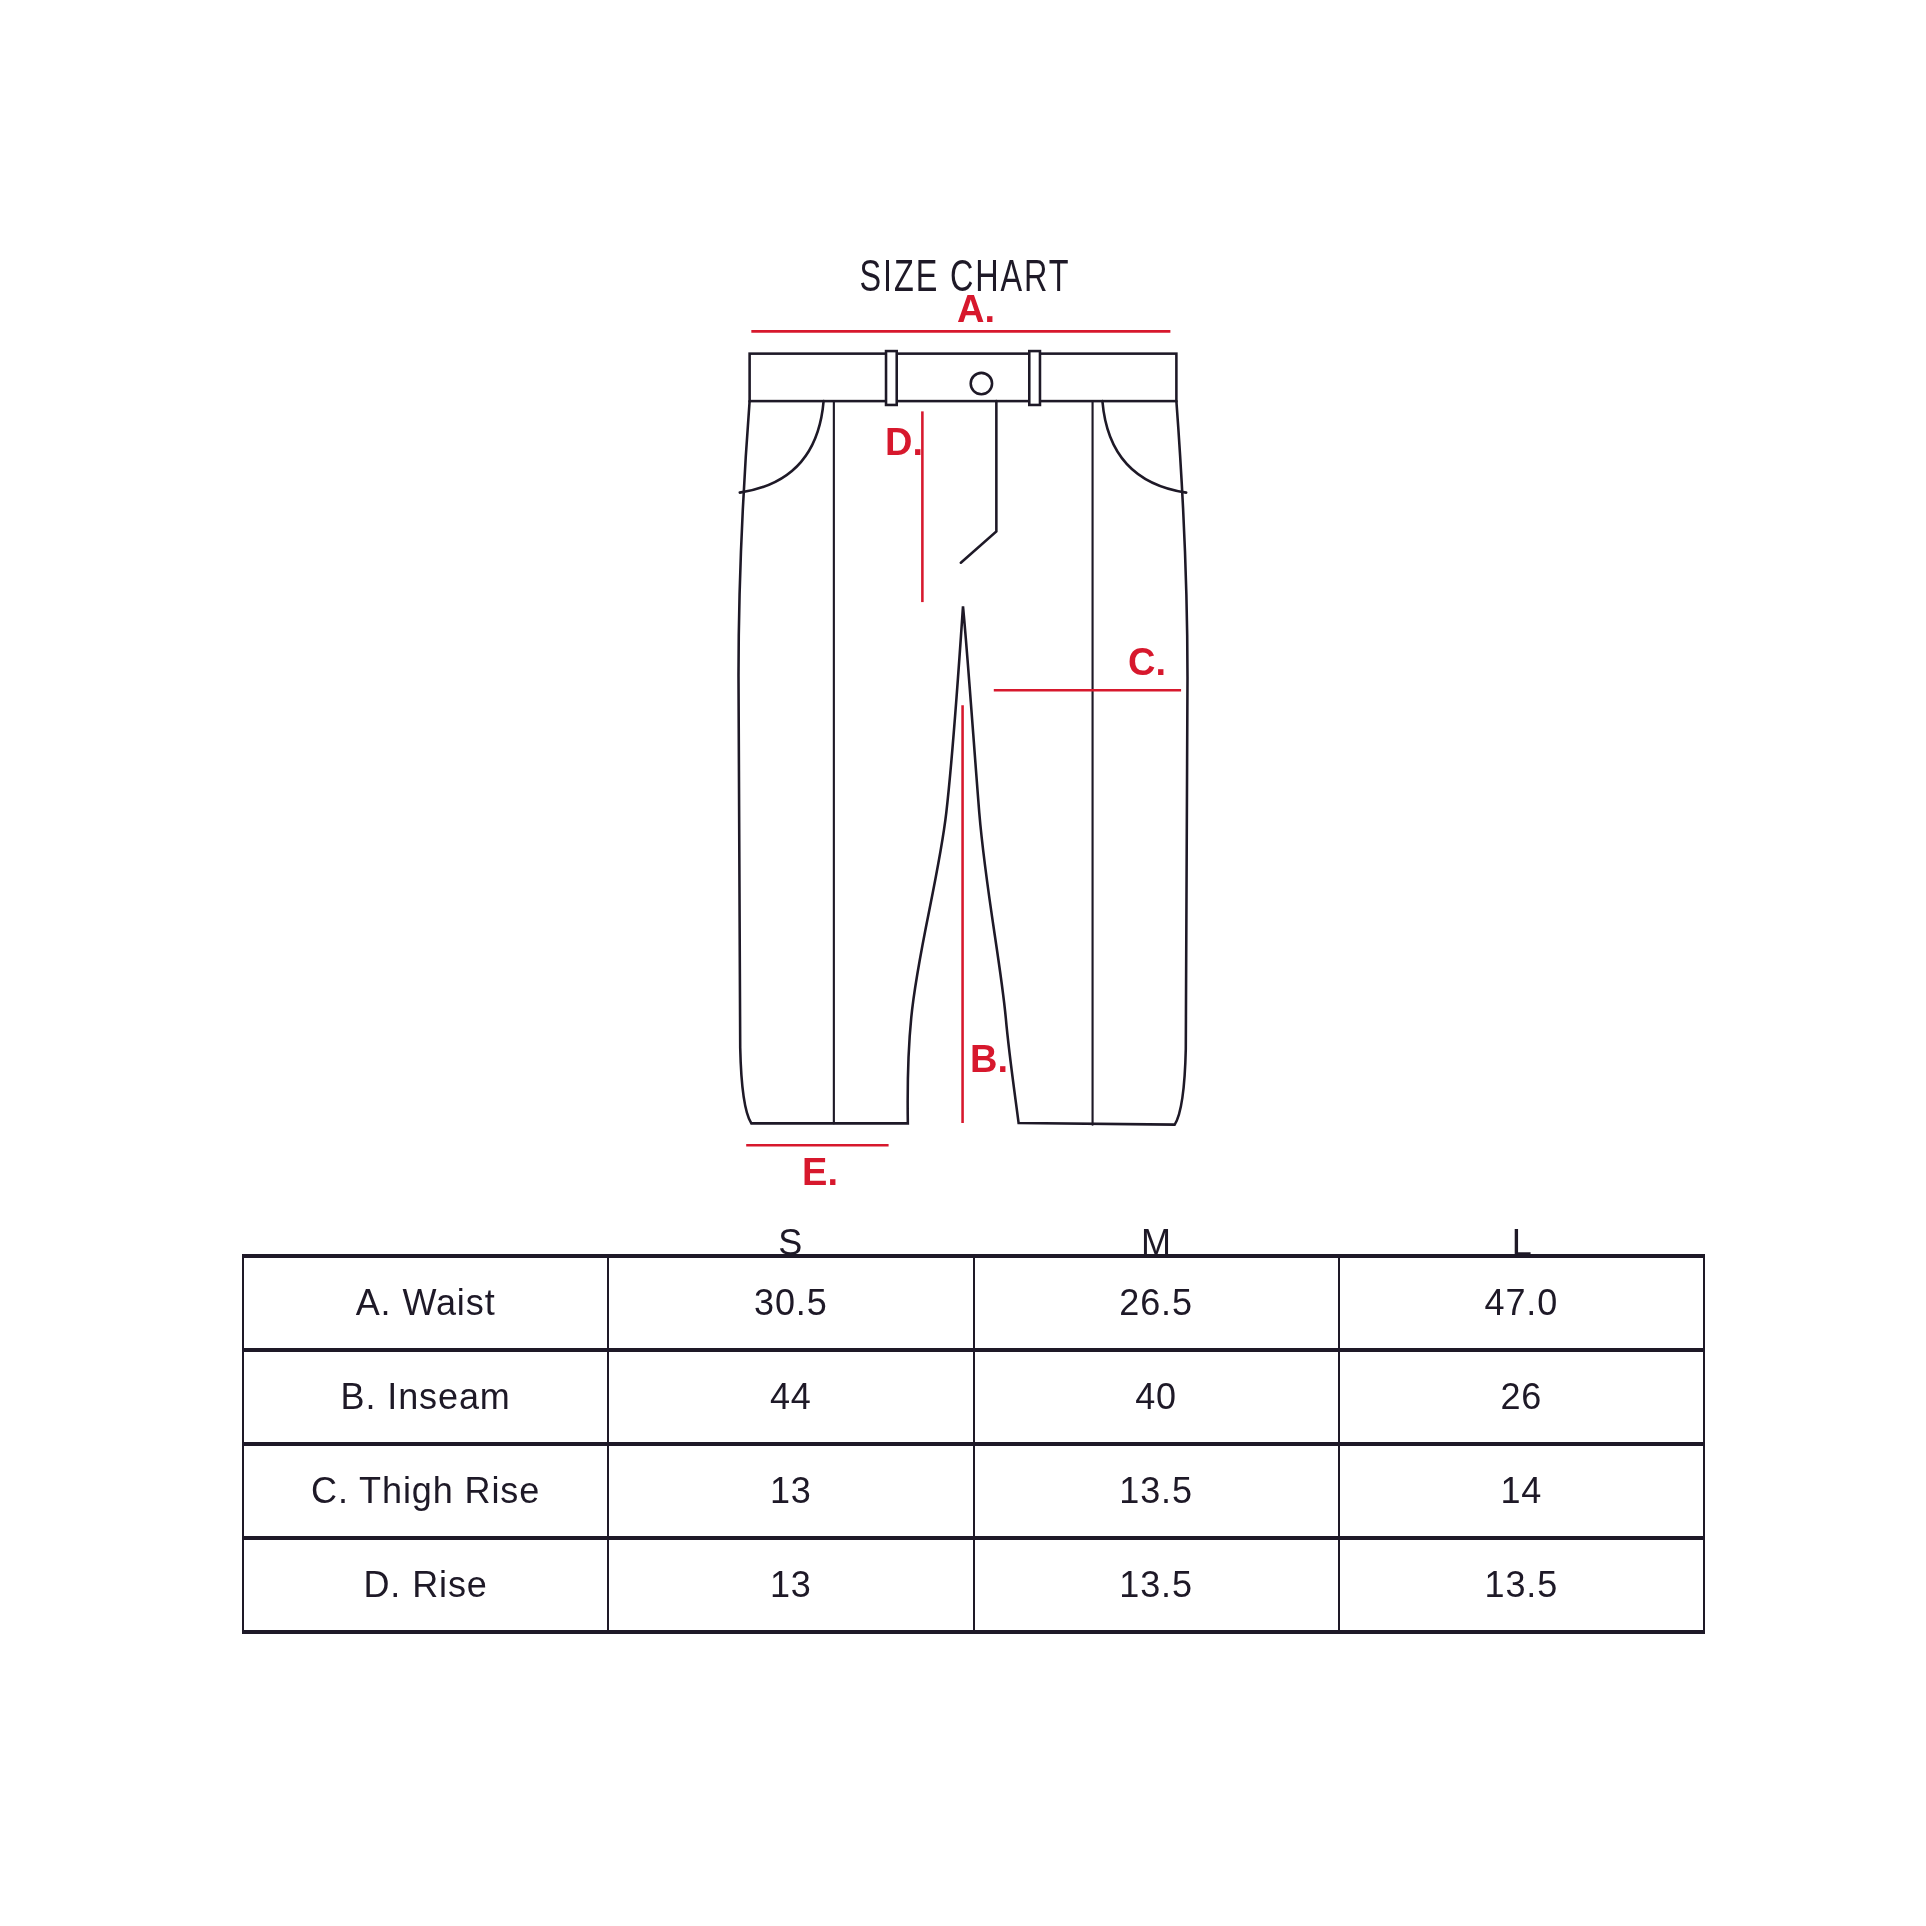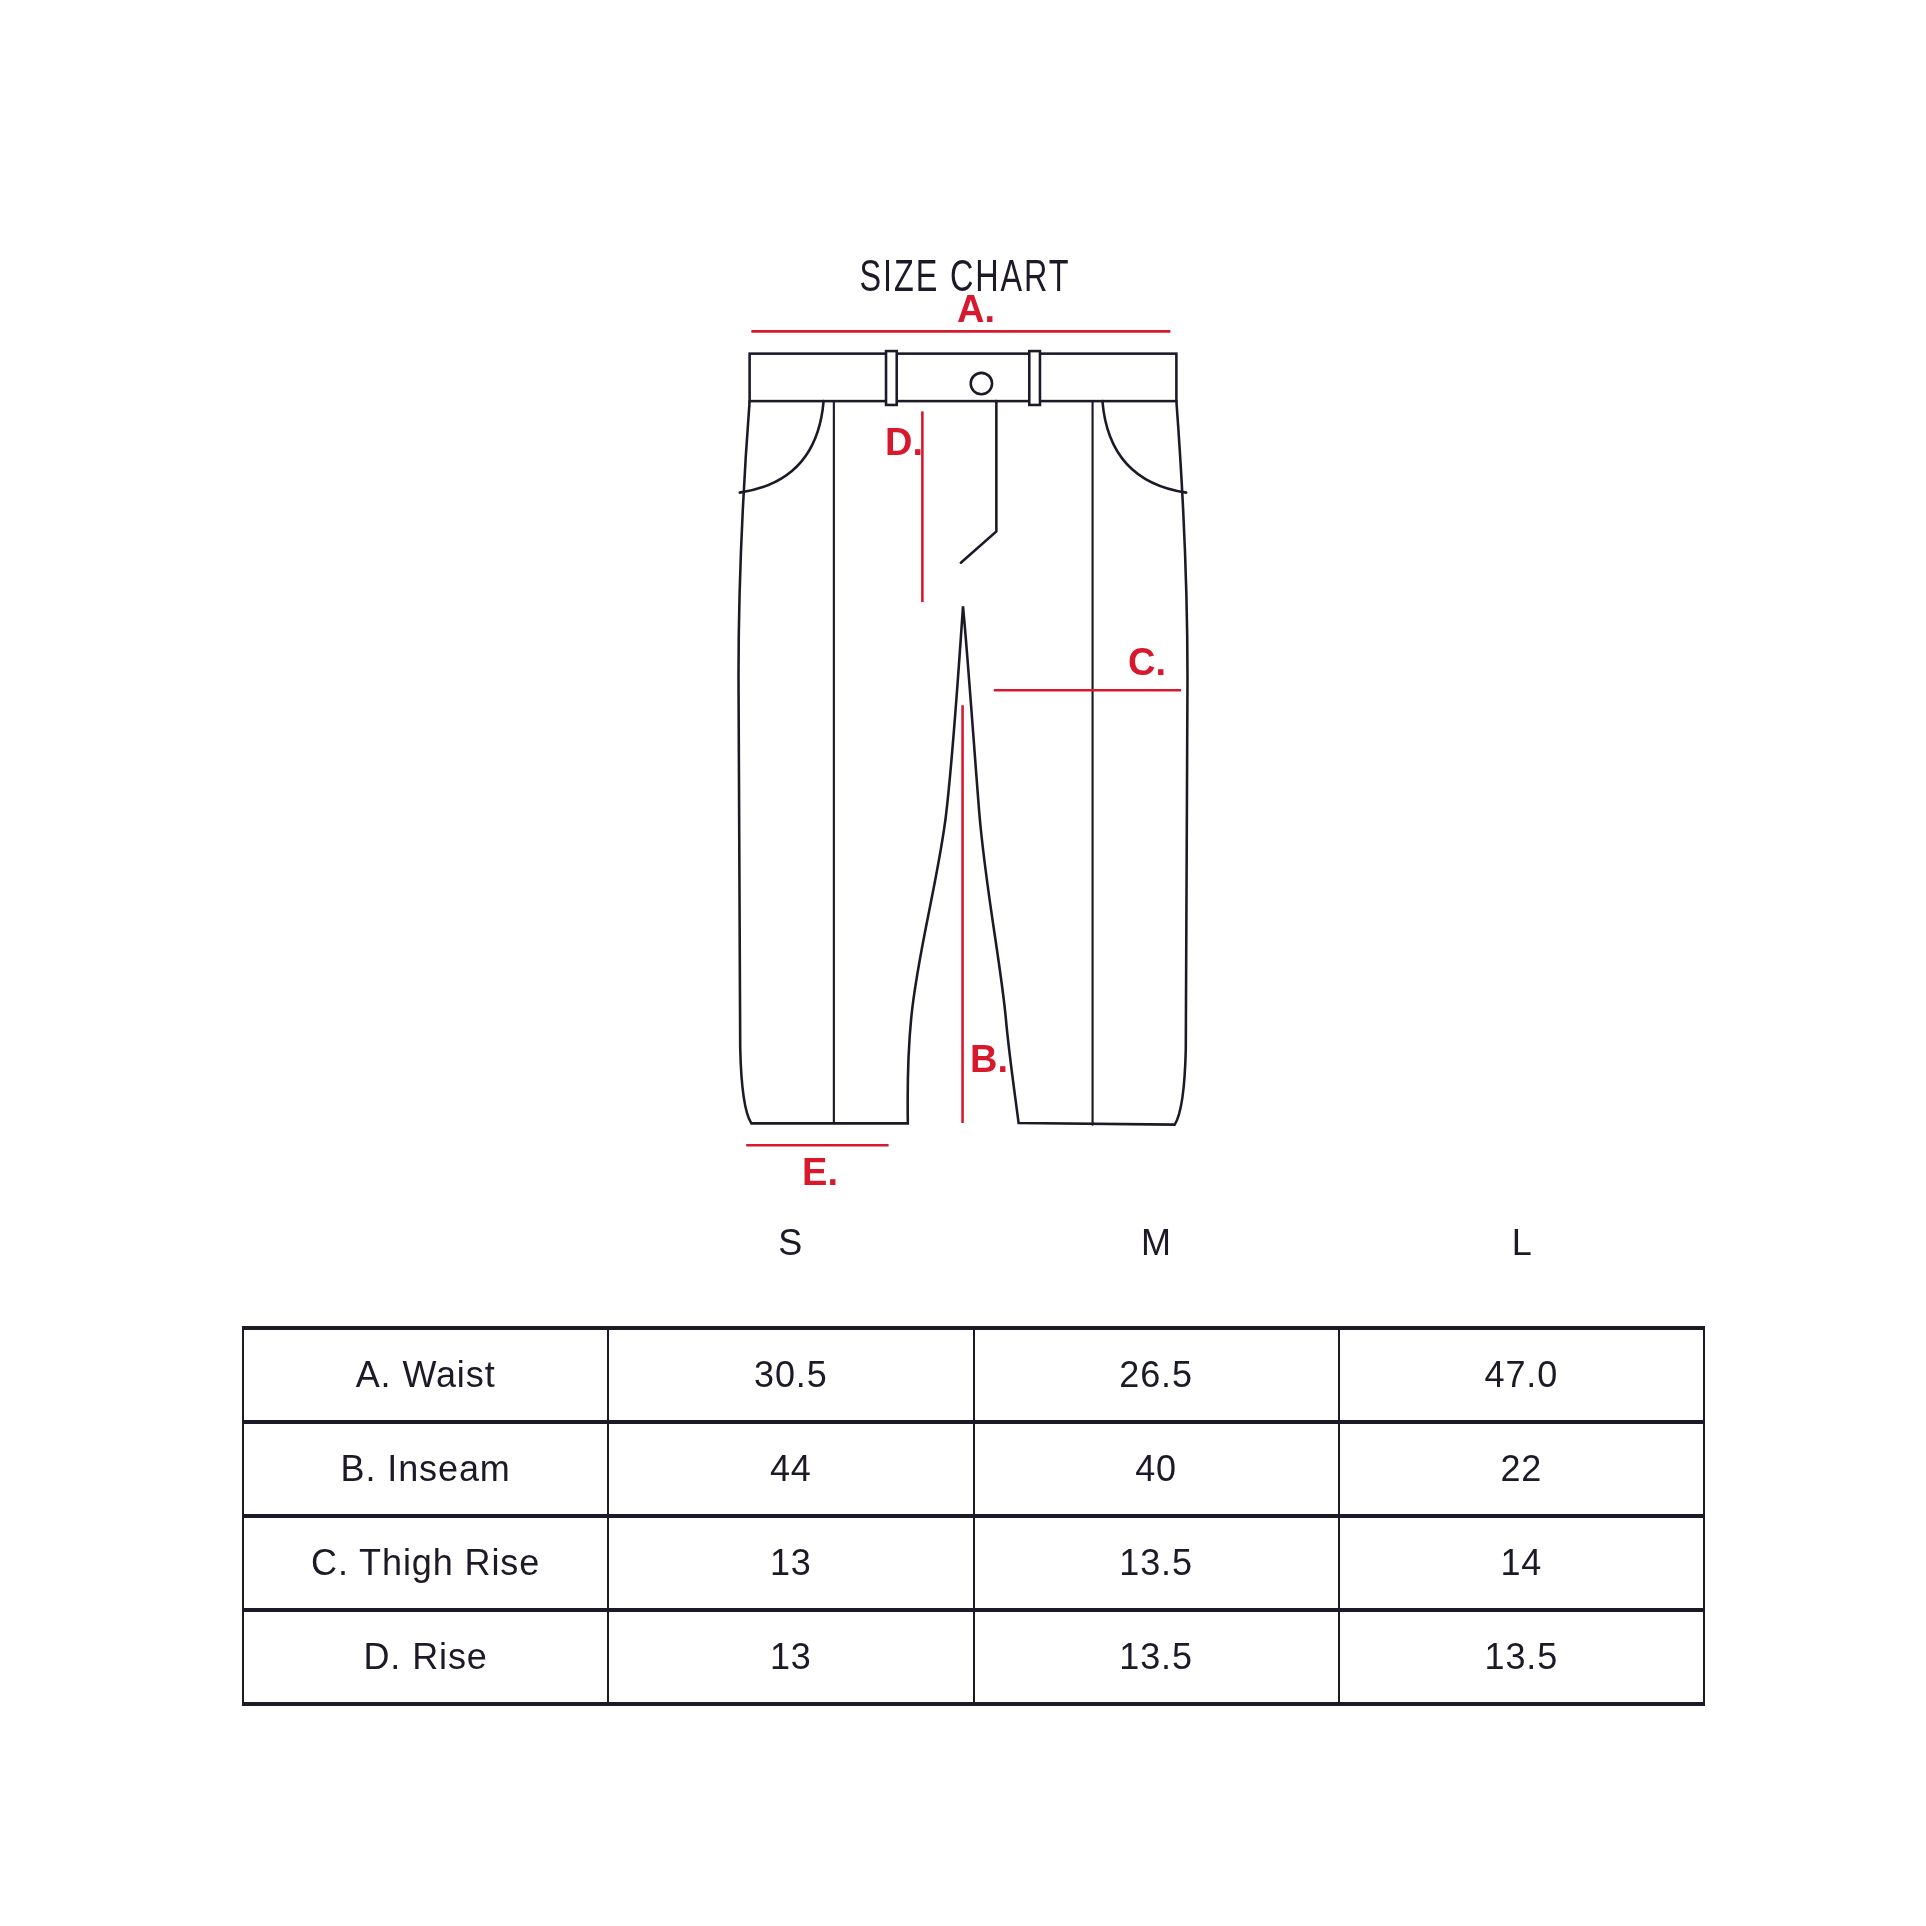--- a/index.html
+++ b/index.html
@@ -23,21 +23,21 @@
   }
   .sizes-header{
     position:absolute;left:242px;top:1219px;width:1463px;height:47px;
     display:flex;align-items:center;
   }
   .sizes-header .shcell{
     width:25%;text-align:center;font-size:36px;font-weight:400;
     letter-spacing:0.9px;color:#1e1927;
   }
   .size-table{
-    position:absolute;left:242px;top:1326px;width:1463px;
+    position:absolute;left:242px;top:1254px;width:1463px;
     border-collapse:collapse;table-layout:fixed;
   }
   .size-table td{
     height:88px;text-align:center;vertical-align:middle;
     font-size:36px;letter-spacing:0.9px;color:#1e1927;
     border-left:2.6px solid #1e1927;border-right:2.6px solid #1e1927;
     border-top:4.3px solid #1e1927;border-bottom:4.3px solid #1e1927;
   }
 </style>
 </head>
@@ -103,21 +103,21 @@
       <tr>
         <td>A. Waist</td>
         <td>30.5</td>
         <td>26.5</td>
         <td>47.0</td>
       </tr>
       <tr>
         <td>B. Inseam</td>
         <td>44</td>
         <td>40</td>
-        <td>22</td>
+        <td>26</td>
       </tr>
       <tr>
         <td>C. Thigh Rise</td>
         <td>13</td>
         <td>13.5</td>
         <td>14</td>
       </tr>
       <tr>
         <td>D. Rise</td>
         <td>13</td>

